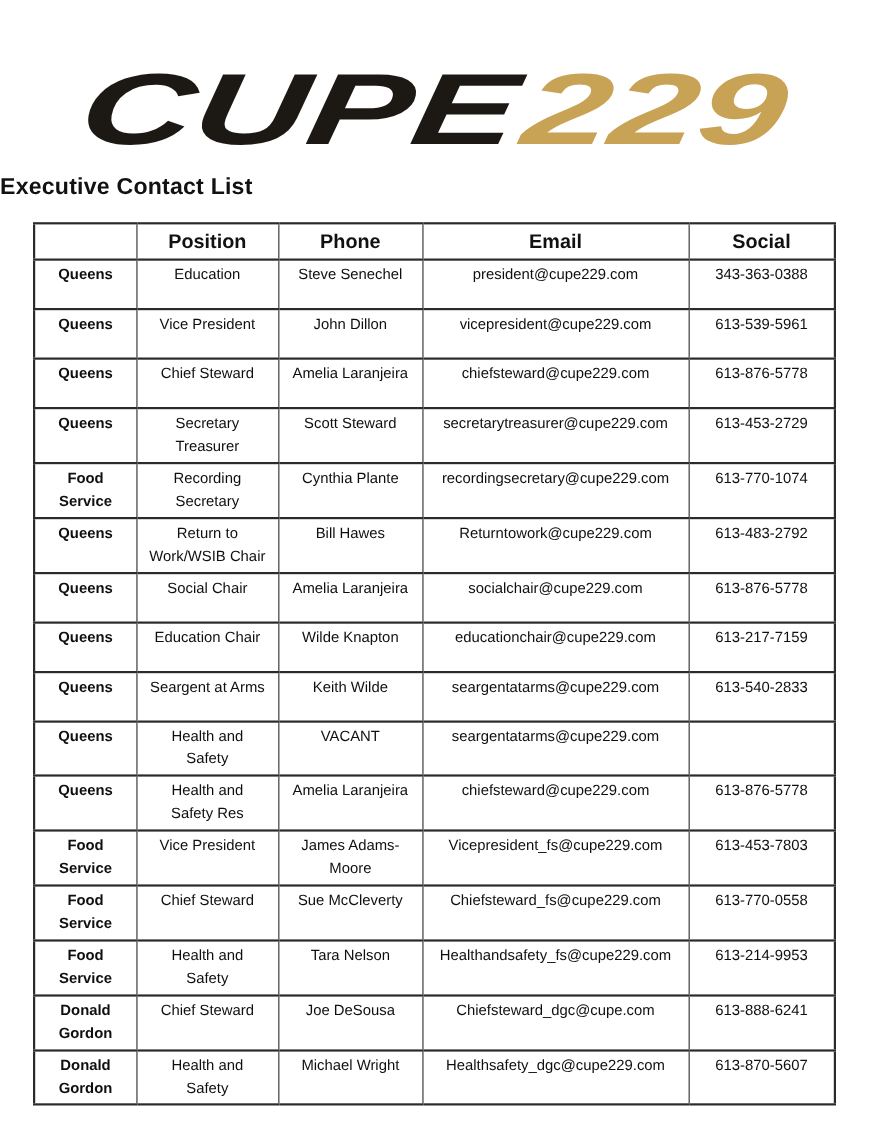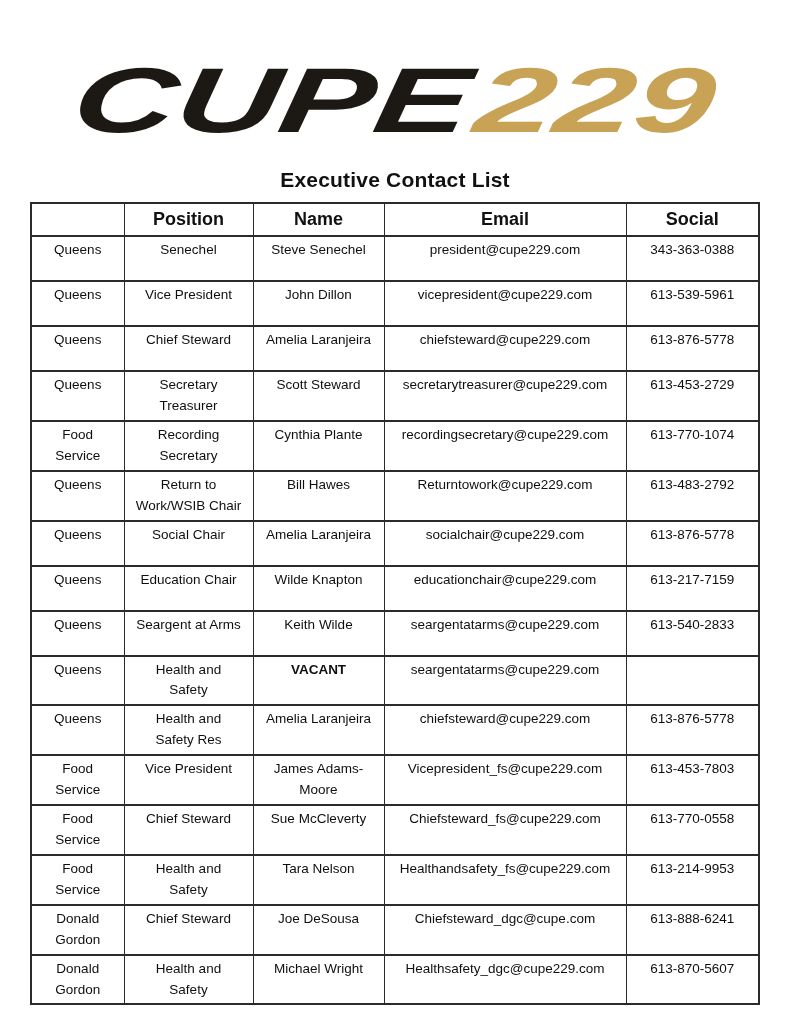--- a/index.html
+++ b/index.html
@@ -30,24 +30,24 @@
     transform: scaleX(1.55) skewX(-6deg);
     transform-origin: 50% 50%;
     white-space: nowrap;
   }
   .logo-word { color: #1c1813; }
   .logo-number { color: #c9a355; margin-left: 4px; }
 
   
   .page-title {
     position: absolute;
-    top: 168px;
+    top: 158px;
     left: 0;
     width: 100%;
-    text-align: center;
+    text-align: left;
     font-size: 21px;
     font-weight: bold;
     color: #111111;
     letter-spacing: 0.2px;
   }
 
   
   .table-wrap {
     position: absolute;
     top: 202px;
@@ -84,22 +84,22 @@
     color: #0f0f0f;
     padding: 3px 4px;
     height: 37px;
     white-space: pre-line;
   }
   .col-location { width: 93px; }
   .col-position { width: 129px; }
   .col-name     { width: 131px; }
   .col-email    { width: 242px; }
   .col-phone    { width: 133px; }
-  .cell-location { font-weight: normal; }
-  .bold-name { font-weight: bold; }
+  .cell-location { font-weight: bold; }
+  .bold-name { font-weight: normal; }
 </style>
 </head>
 <body>
 
 <div class="page">
 
   <div class="logo-wrap">
     <div class="logo">
       <span class="logo-word">CUPE</span><span class="logo-number">229</span>
     </div>
@@ -113,29 +113,29 @@
         <col class="col-location">
         <col class="col-position">
         <col class="col-name">
         <col class="col-email">
         <col class="col-phone">
       </colgroup>
       <thead>
         <tr>
           <th></th>
           <th>Position</th>
-          <th>Name</th>
+          <th>Phone</th>
           <th>Email</th>
           <th>Social</th>
         </tr>
       </thead>
       <tbody>
           <tr>
             <td class="cell-location">Queens</td>
-            <td class="cell-position">Senechel</td>
+            <td class="cell-position">Education</td>
             <td class="cell-name">Steve Senechel</td>
             <td class="cell-email">president@cupe229.com</td>
             <td class="cell-phone">343-363-0388</td>
           </tr>
           <tr>
             <td class="cell-location">Queens</td>
             <td class="cell-position">Vice President</td>
             <td class="cell-name">John Dillon</td>
             <td class="cell-email">vicepresident@cupe229.com</td>
             <td class="cell-phone">613-539-5961</td>

